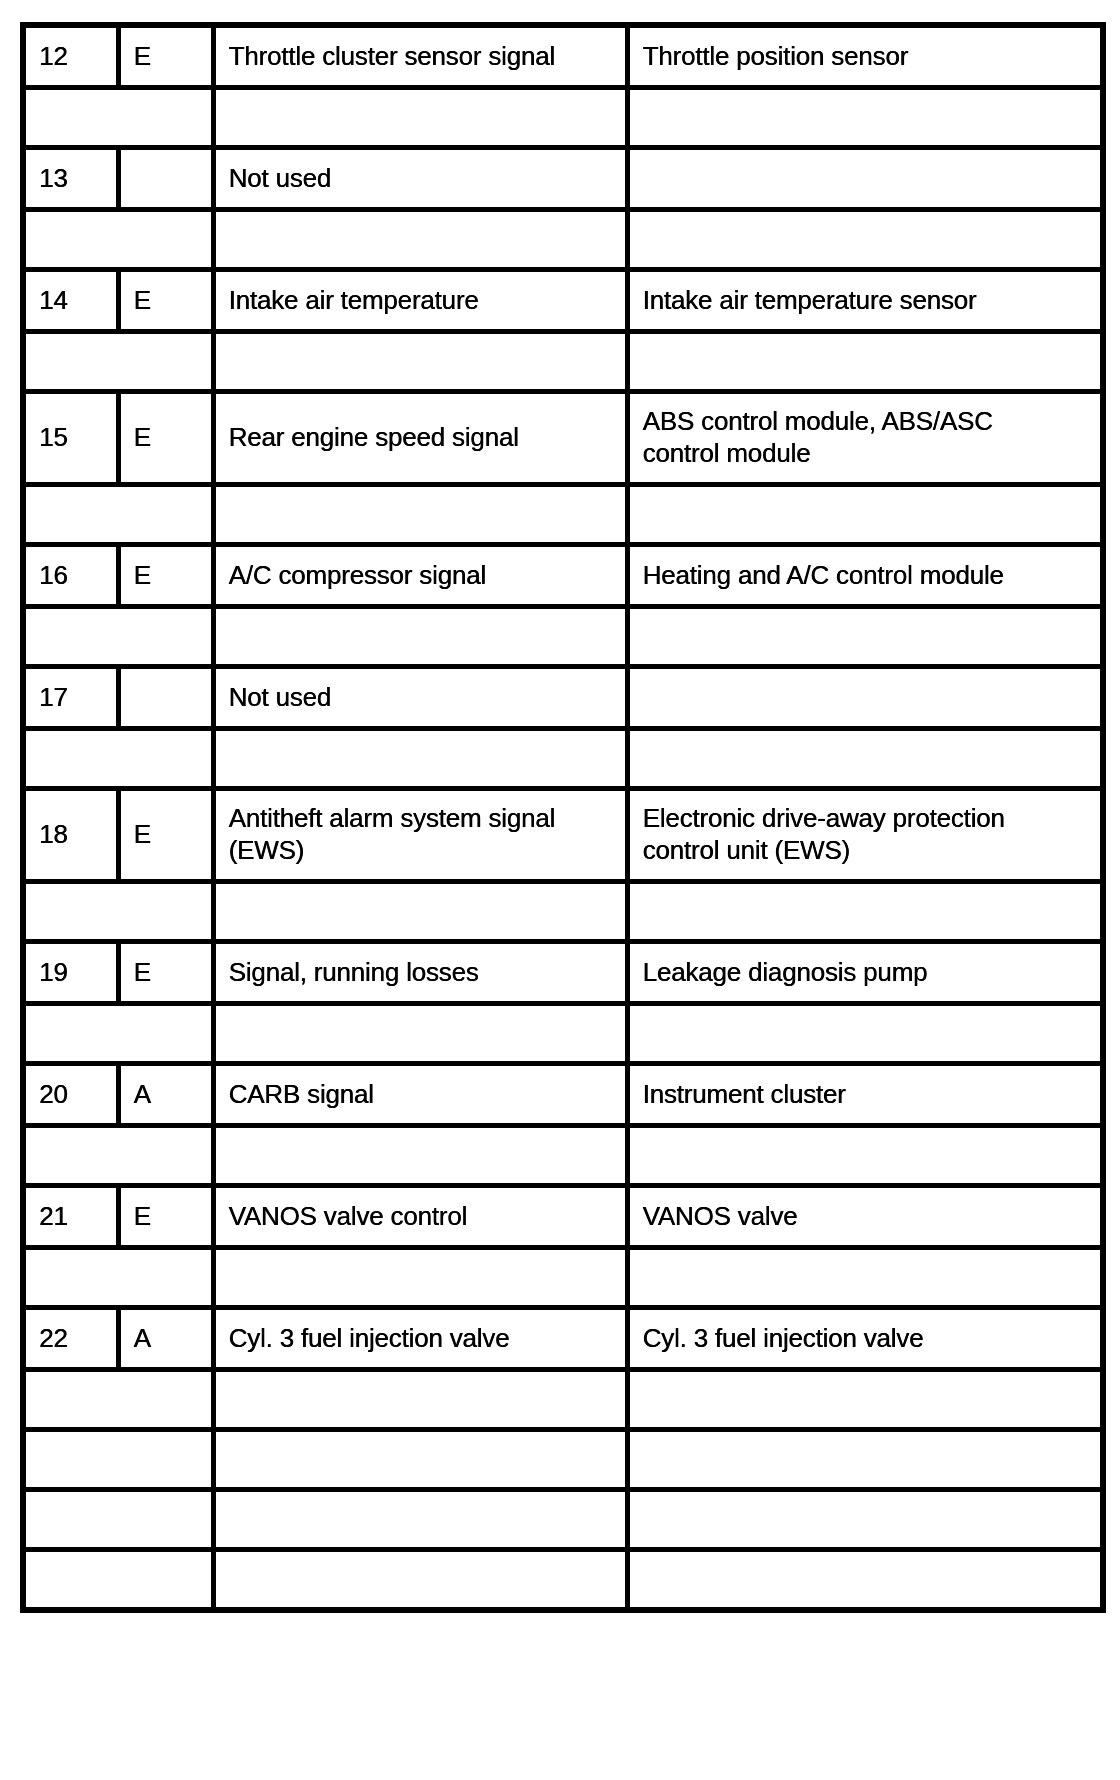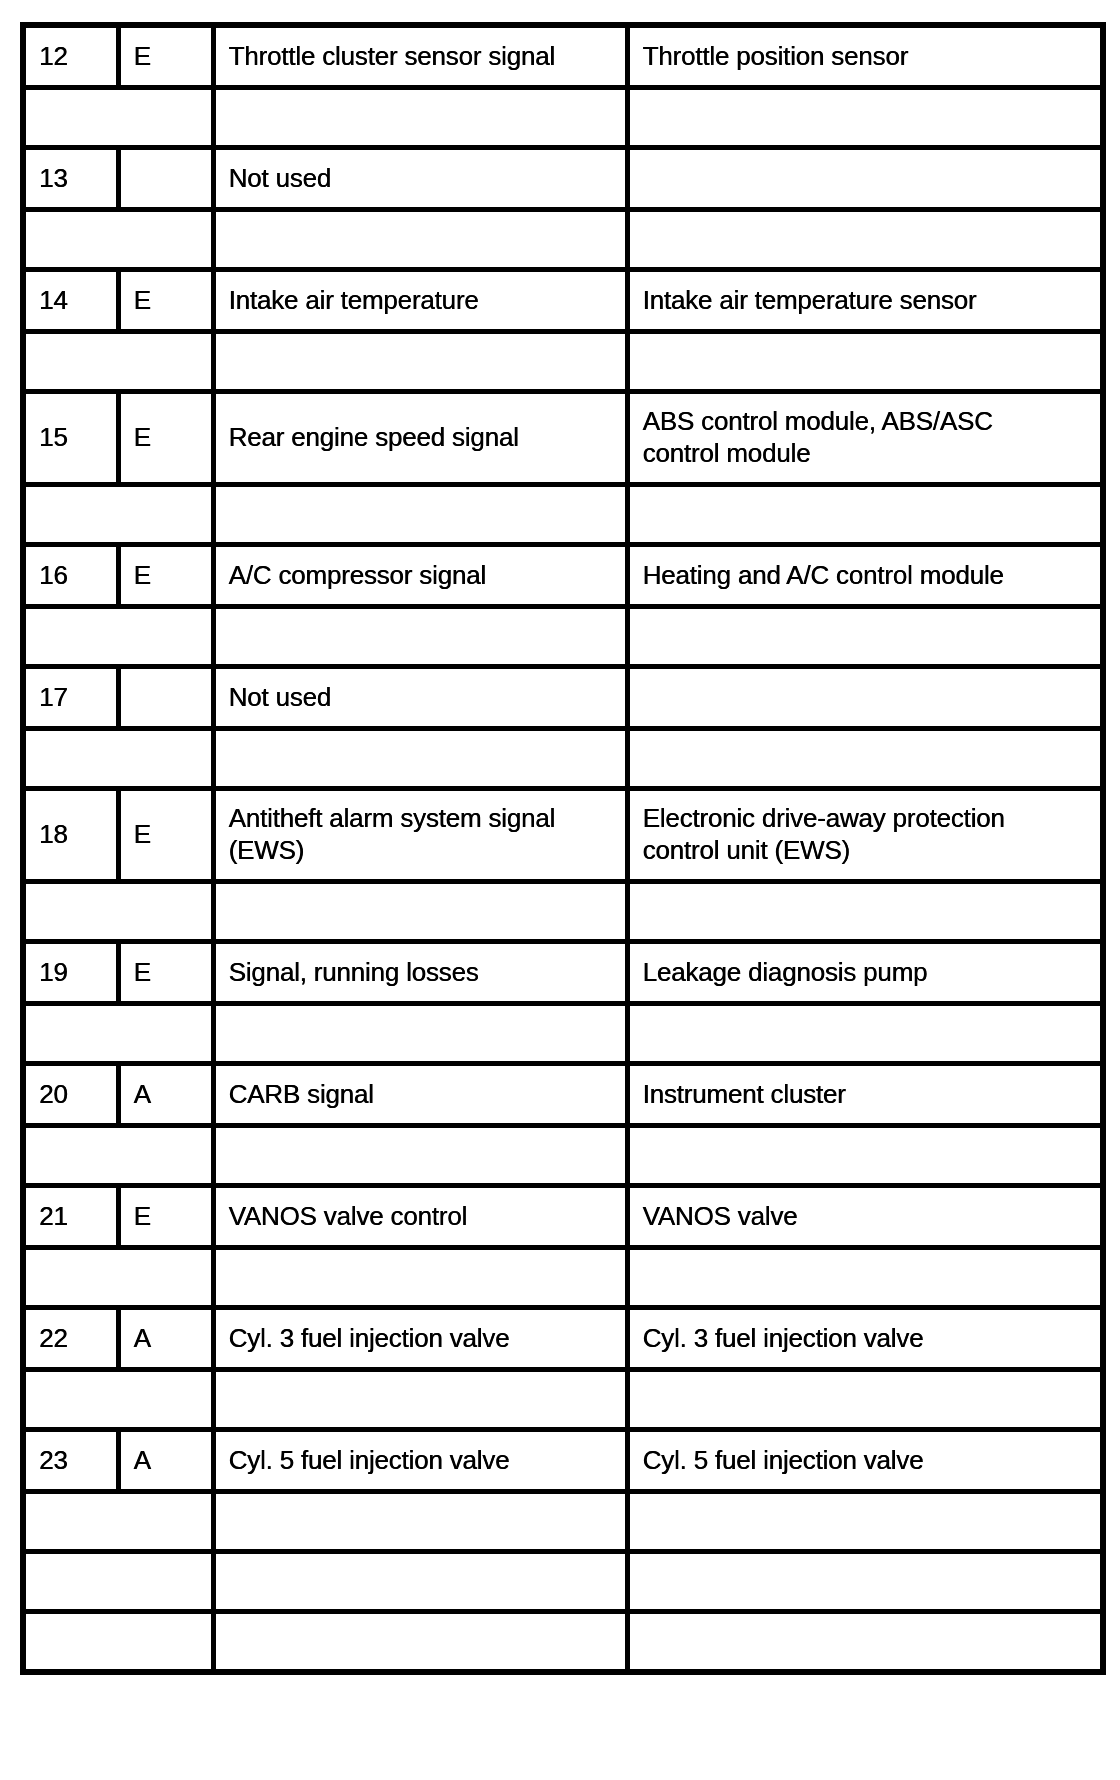--- a/index.html
+++ b/index.html
@@ -172,26 +172,20 @@
     <td class="pin">22</td>
     <td class="type">A</td>
     <td class="signal">Cyl. 3 fuel injection valve</td>
     <td class="comp">Cyl. 3 fuel injection valve</td>
   </tr>
         <tr class="spacer">
     <td colspan="2"></td>
     <td></td>
     <td></td>
   </tr>
-        <tr class="data">
-    <td class="pin">23</td>
-    <td class="type">A</td>
-    <td class="signal">Cyl. 5 fuel injection valve</td>
-    <td class="comp">Cyl. 5 fuel injection valve</td>
-  </tr>
         <tr class="spacer">
     <td colspan="2"></td>
     <td></td>
     <td></td>
   </tr>
         <tr class="spacer">
     <td colspan="2"></td>
     <td></td>
     <td></td>
   </tr>

